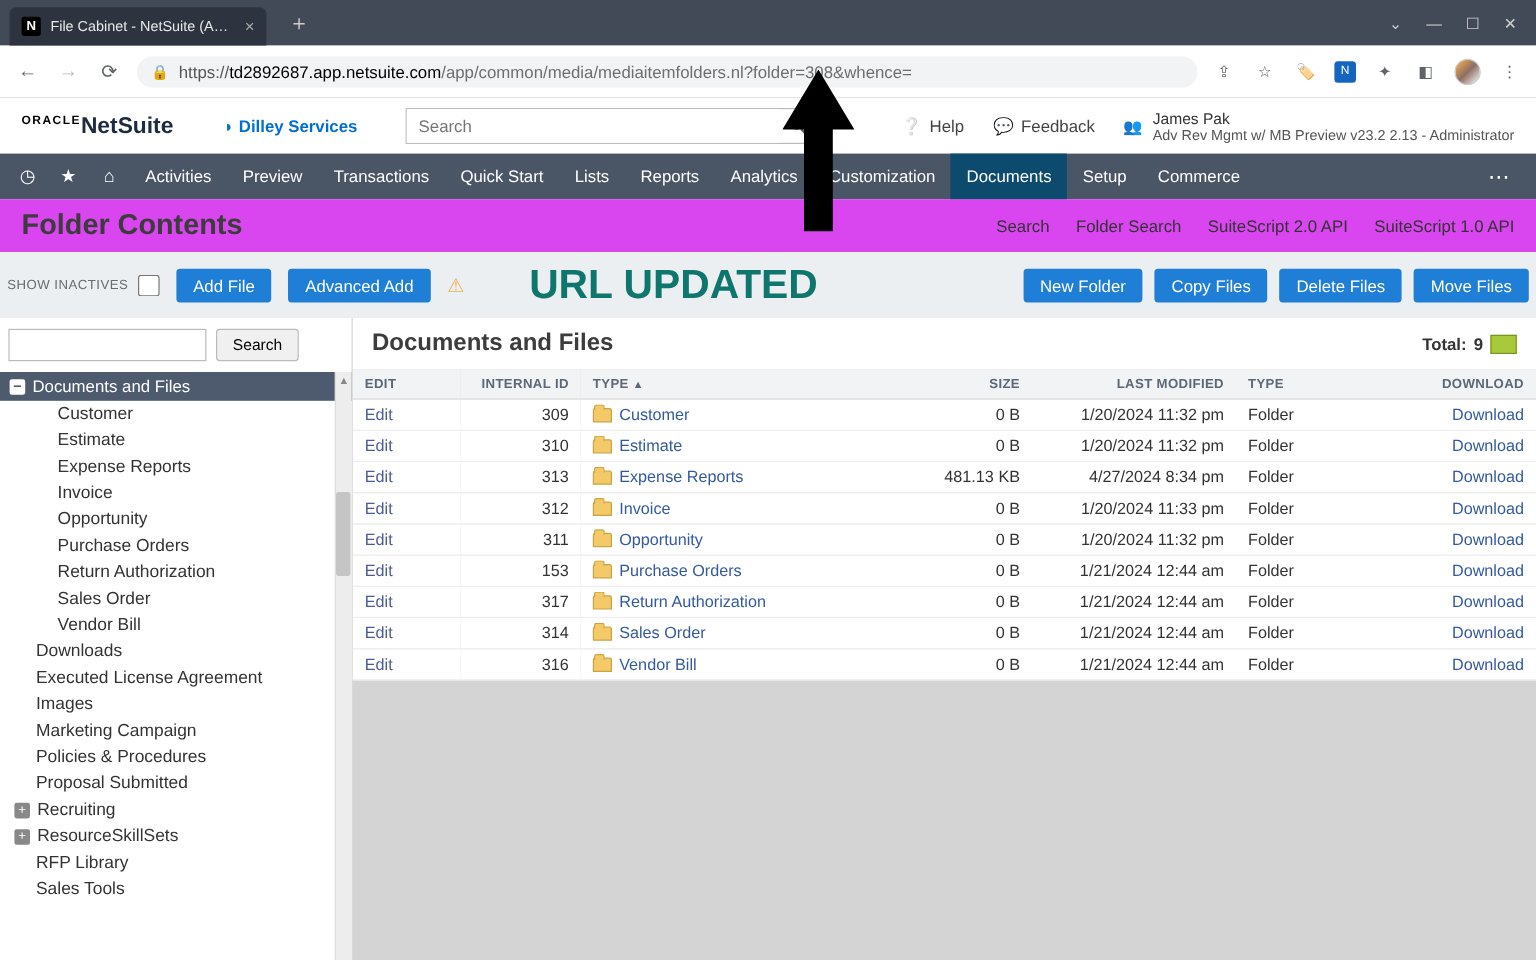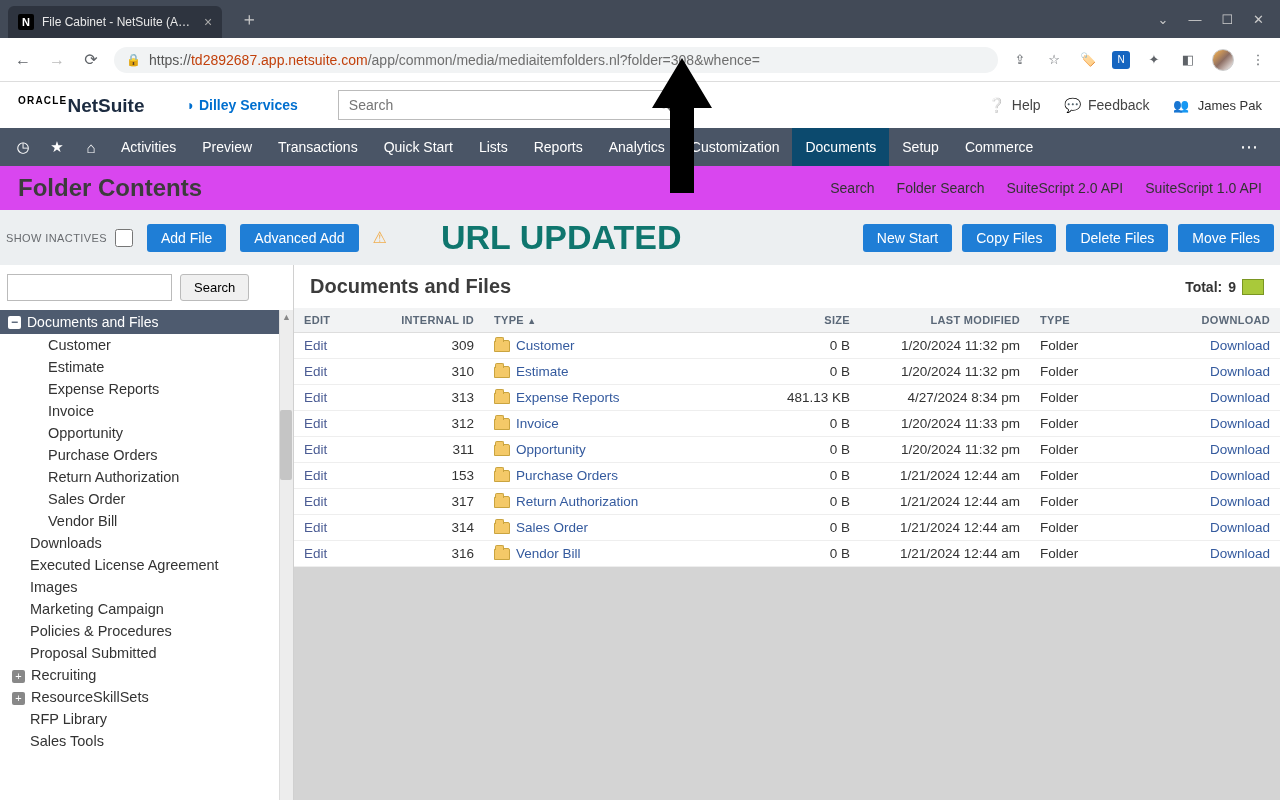--- a/index.html
+++ b/index.html
@@ -13,21 +13,21 @@
 .tab-close { color: #aaa; margin-left: 12px; font-size: 14px; cursor: pointer; }
 .new-tab-btn { color: #ccc; font-size: 18px; margin-left: 12px; cursor: pointer; padding: 0 6px; }
 .window-controls { margin-left: auto; display: flex; gap: 20px; color: #ccc; font-size: 13px; padding-right: 8px; }
 .window-controls span { cursor: pointer; }
 
 .browser-toolbar { background: #fff; height: 44px; display: flex; align-items: center; padding: 0 12px; border-bottom: 1px solid #ddd; gap: 12px; }
 .nav-btn { width: 22px; text-align: center; color: #5f6368; font-size: 16px; cursor: pointer; }
 .nav-btn.disabled { color: #bbb; }
 .url-bar { flex: 1; display: flex; align-items: center; background: #f1f3f4; border-radius: 16px; padding: 5px 12px; font-size: 14px; color: #555; }
 .url-bar .lock { color: #5f6368; margin-right: 8px; font-size: 12px; }
-.url-bar .domain { color: #c2410c; }
+.url-bar .domain { color: #000000; }
 .url-bar .path { color: #6e6e6e; }
 .toolbar-icons { display: flex; gap: 14px; color: #5f6368; font-size: 15px; align-items: center; }
 .toolbar-icons .ext-icon { width: 20px; height: 20px; display: flex; align-items: center; justify-content: center; font-size: 13px; }
 .avatar-circle { width: 22px; height: 22px; border-radius: 50%; background: linear-gradient(135deg,#ffb74d,#8d6e63,#fff); border: 1px solid #ccc; }
 
 
 .app-topbar { background: #fff; height: 46px; display: flex; align-items: center; padding: 0 18px; gap: 22px; }
 .oracle-logo { display: flex; flex-direction: row; line-height: 1; }
 .oracle-logo .oracle { font-size: 10px; letter-spacing: 1.2px; color: #000; font-weight: 600; }
 .oracle-logo .netsuite { font-size: 19px; font-weight: 600; color: #1c2b40; }
@@ -162,20 +162,21 @@
         <span>Help</span>
       </div>
     <div class="topbar-link">
         <span>💬</span>
         <span>Feedback</span>
       </div>
     <div class="user-block">
       <span>👥</span>
       <div class="user-info">
         <div class="uname">James Pak</div>
+        <div class="urole">Adv Rev Mgmt w/ MB Preview v23.2 2.13  -  Administrator</div>
       </div>
     </div>
   </div>
 </div>
 
 <div class="main-nav">
   <span class="nav-icon">◷</span>
   <span class="nav-icon">★</span>
   <span class="nav-icon">⌂</span>
   <div id="nav-items" style="display:flex;">
@@ -207,21 +208,21 @@
 <div class="action-bar">
   <label class="show-inactives">
     <span>SHOW INACTIVES</span>
     <input type="checkbox" style="">
   </label>
   <button class="btn btn-blue">Add File</button>
   <button class="btn btn-blue">Advanced Add</button>
   <span class="warn-icon">⚠</span>
   <span class="url-updated">URL UPDATED</span>
   <div class="action-right">
-    <button class="btn btn-blue">New Start</button>
+    <button class="btn btn-blue">New Folder</button>
     <button class="btn btn-blue">Copy Files</button>
     <button class="btn btn-blue">Delete Files</button>
     <button class="btn btn-blue">Move Files</button>
   </div>
 </div>
 
 <div class="split">
   <div class="left-panel">
     <div class="left-search-row">
       <input type="text" style="">

